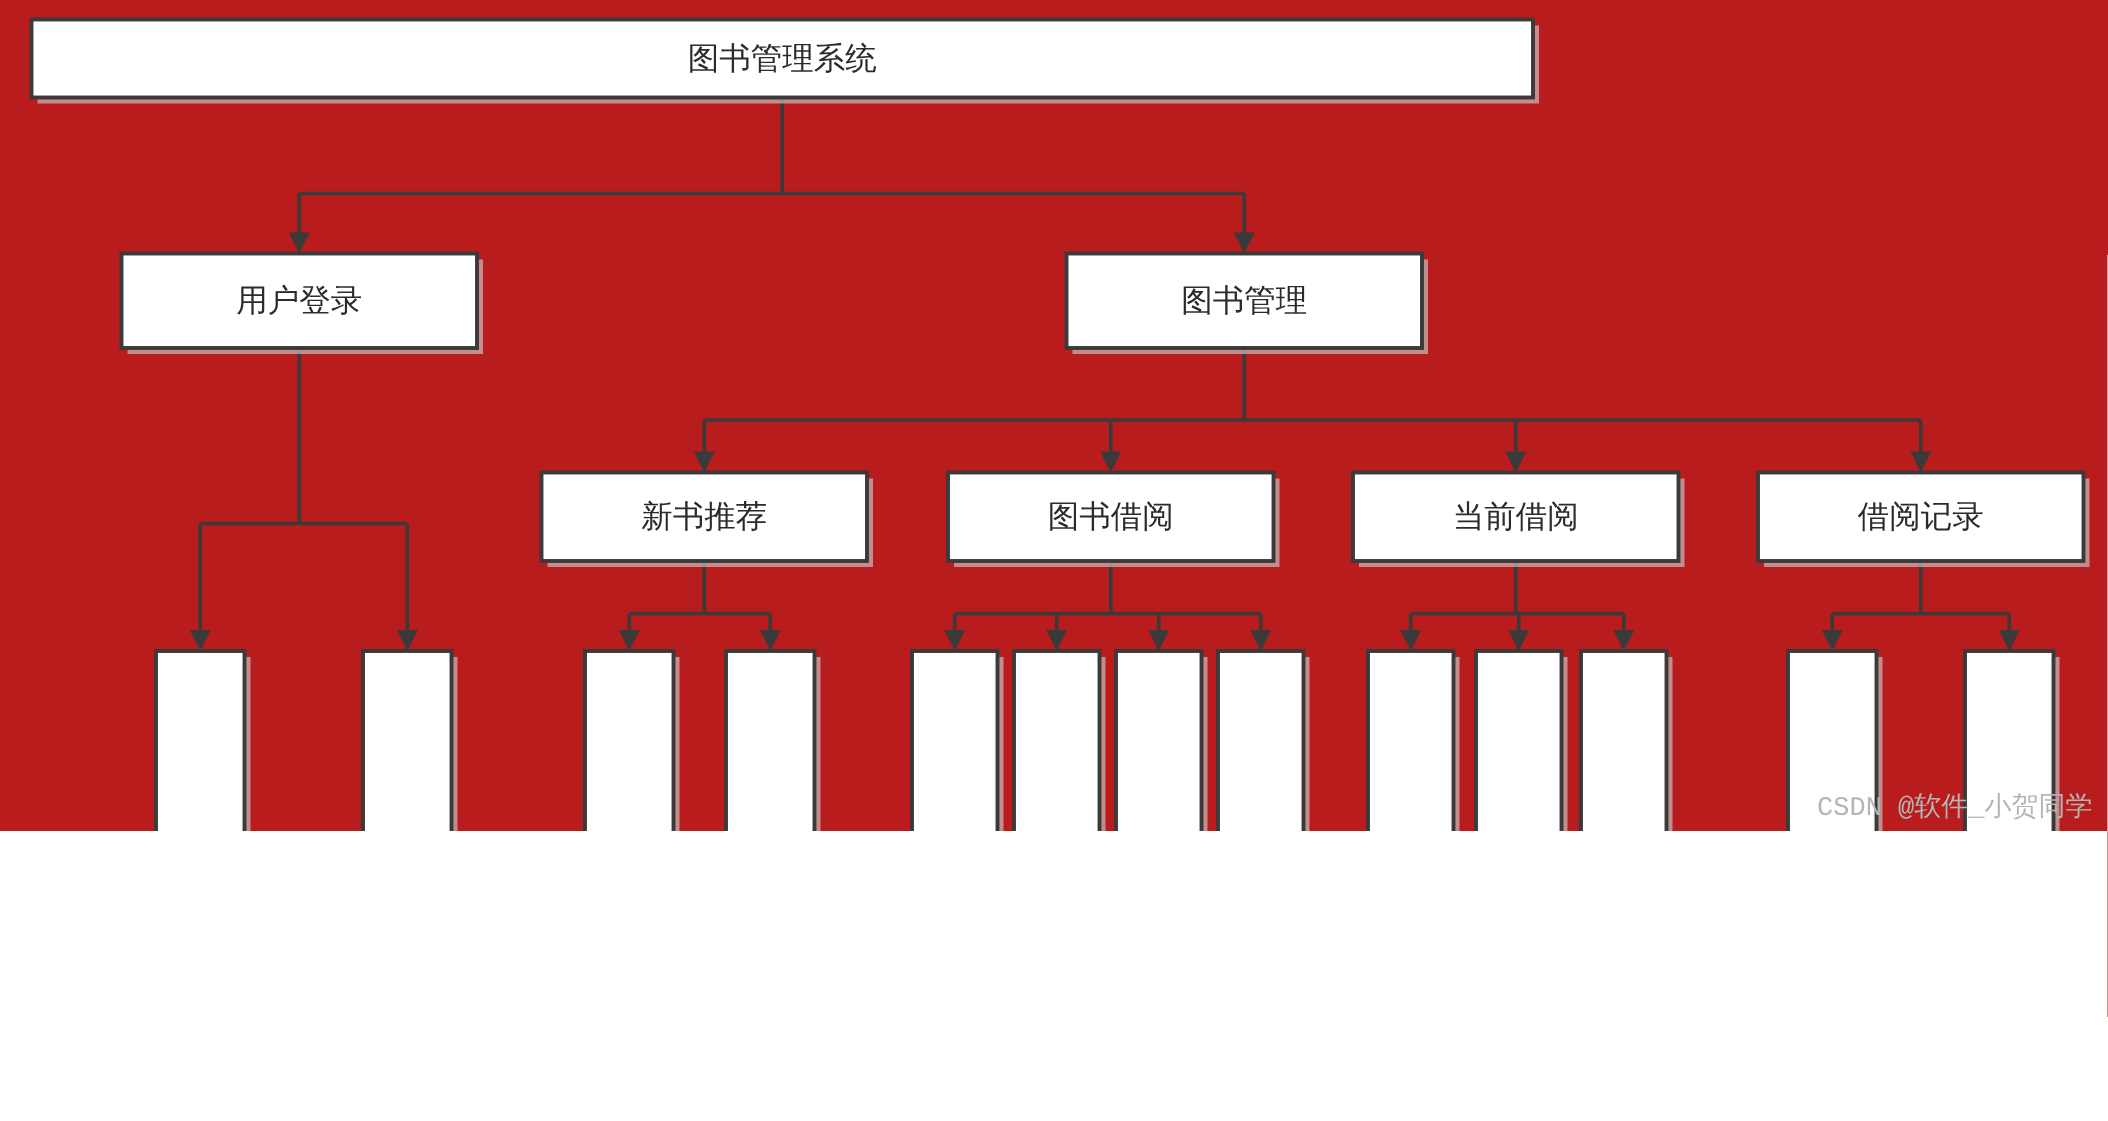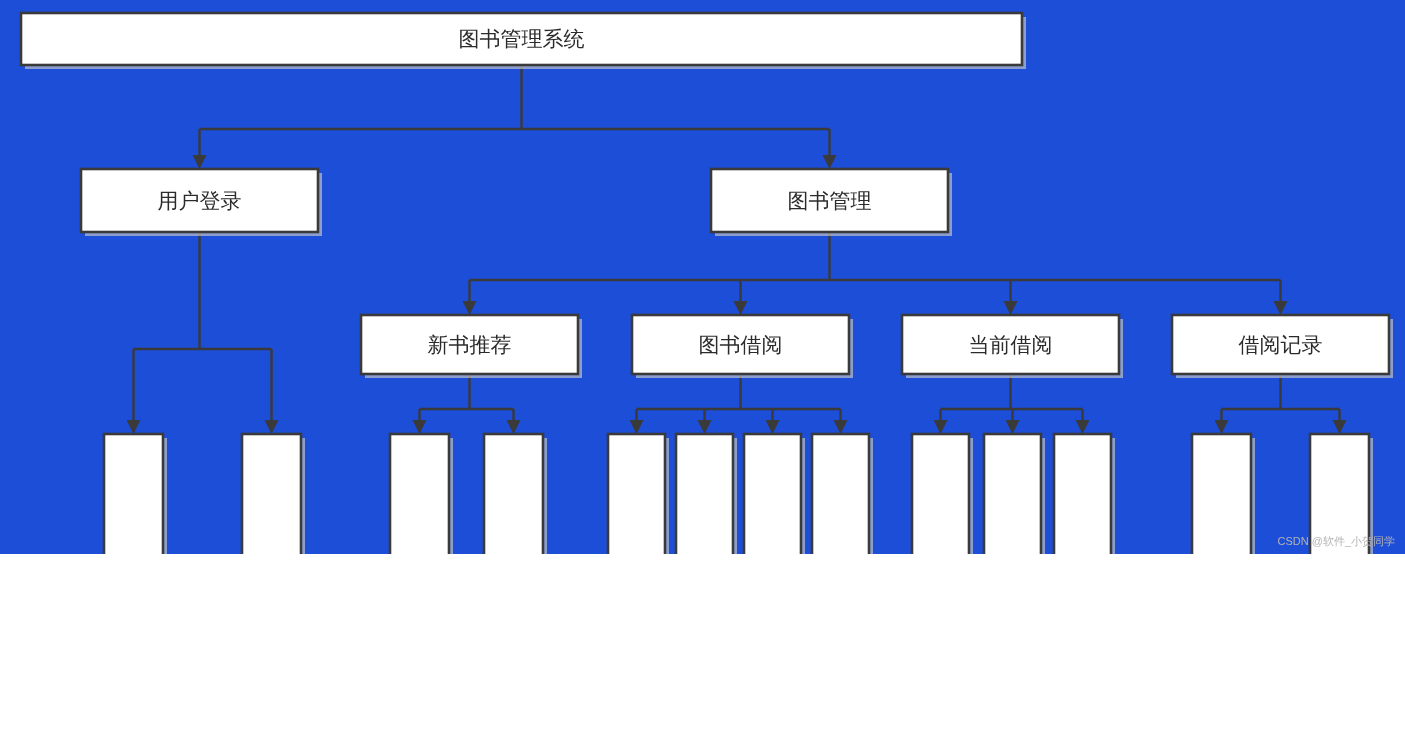--- a/index.html
+++ b/index.html
@@ -8,21 +8,21 @@
     padding: 0;
     background: #ffffff;
   }
   body {
     font-family: "DejaVu Sans", "Liberation Sans", sans-serif;
   }
   #diagram-root {
     position: relative;
     width: 1405px;
     height: 554px;
-    background: #1d4ed8;
+    background: #b91c1c;
     overflow: hidden;
   }
   svg.diagram-canvas {
     position: absolute;
     left: 0;
     top: 0;
     width: 1405px;
     height: 747px;
     display: block;
   }
@@ -56,22 +56,22 @@
     fill: #2b2b2b;
     font-size: 21px;
     writing-mode: vertical-rl;
     text-orientation: upright;
     letter-spacing: 2px;
   }
   .watermark {
     position: absolute;
     right: 10px;
     bottom: 5px;
-    font-family: Liberation Sans, sans-serif;
-    font-size: 11px;
+    font-family: Liberation Mono, monospace;
+    font-size: 18px;
     color: #b4b4b4;
     white-space: nowrap;
     user-select: none;
   }
 </style>
 </head>
 <body>
 
 <div id="diagram-root">
   <svg class="diagram-canvas" viewBox="0 0 1405 747" xmlns="http://www.w3.org/2000/svg">

